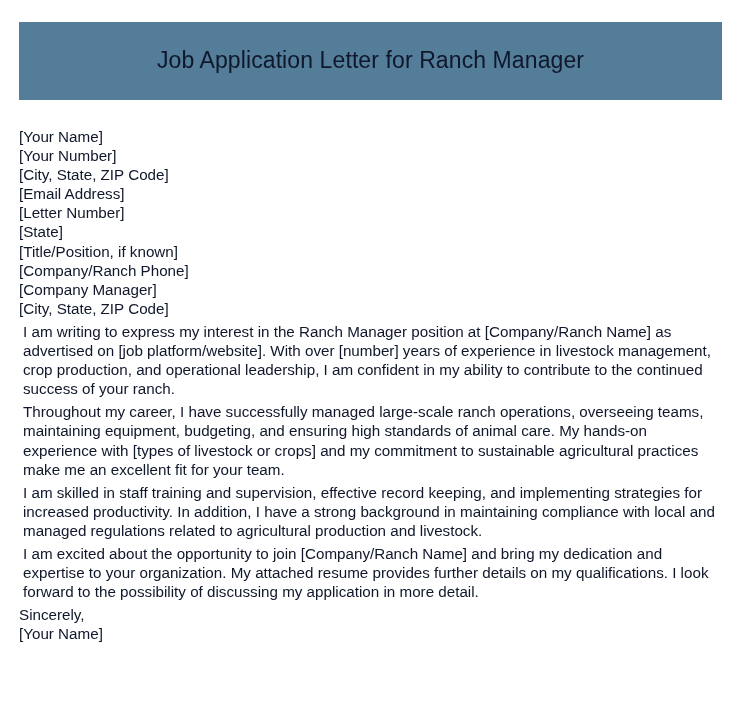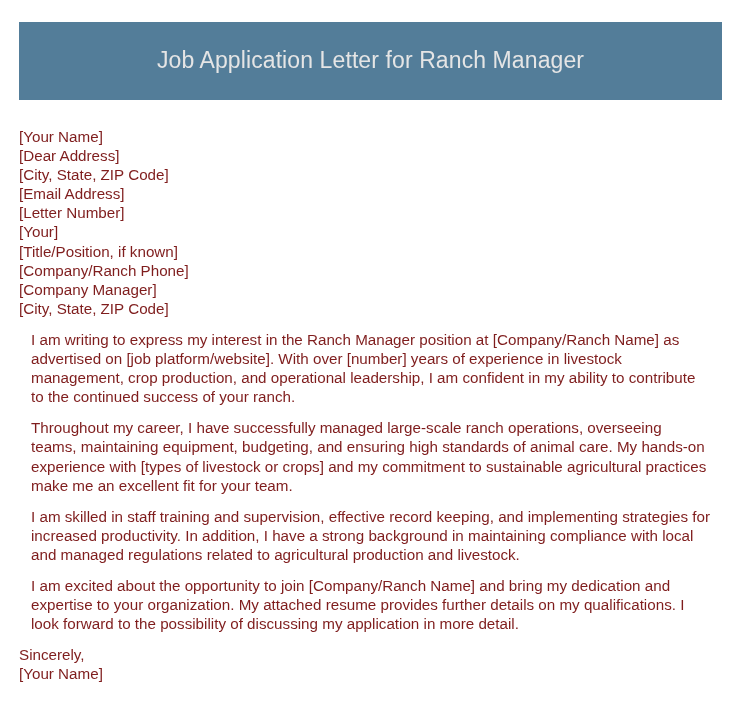--- a/index.html
+++ b/index.html
@@ -26,70 +26,70 @@
     top: 22px;
     width: 703px;
     height: 78px;
     background: #537d99;
     display: flex;
     align-items: center;
     justify-content: center;
     box-sizing: border-box;
   }
   .header-title {
-    color: #e5e5e5;
+    color: #0f172a;
     font-size: 23px;
     font-weight: normal;
     letter-spacing: 0.1px;
     line-height: 1.2;
     text-align: right;
     margin: 0;
     font-family: "Liberation Sans", sans-serif;
   }
   .letter-body {
     position: absolute;
     left: 19px;
     top: 127px;
     width: 704px;
-    color: #7f1d1d;
+    color: #0f172a;
     font-size: 15.2px;
     line-height: 19.1px;
     font-family: "Liberation Sans", sans-serif;
   }
   .letter-line {
     display: block;
     white-space: pre-wrap;
     word-wrap: break-word;
     margin: 0;
     padding: 0;
   }
   .letter-para {
     display: block;
-    margin: 12px;
+    margin: 4px;
     padding: 0;
     text-align: left;
     white-space: normal;
   }
 </style>
 </head>
 <body>
 
 <div class="page">
 
   <div class="header-banner">
     <h1 class="header-title">Job Application Letter for Ranch Manager</h1>
   </div>
 
   <div class="letter-body">
     <span class="letter-line">[Your Name]</span>
-    <span class="letter-line">[Dear Address]</span>
+    <span class="letter-line">[Your Number]</span>
     <span class="letter-line">[City, State, ZIP Code]</span>
     <span class="letter-line">[Email Address]</span>
     <span class="letter-line">[Letter Number]</span>
-    <span class="letter-line">[Your]</span>
+    <span class="letter-line">[State]</span>
     <span class="letter-line">[Title/Position, if known]</span>
     <span class="letter-line">[Company/Ranch Phone]</span>
     <span class="letter-line">[Company Manager]</span>
     <span class="letter-line">[City, State, ZIP Code]</span>
     <span class="letter-para">I am writing to express my interest in the Ranch Manager position at [Company/Ranch Name] as advertised on [job platform/website]. With over [number] years of experience in livestock management, crop production, and operational leadership, I am confident in my ability to contribute to the continued success of your ranch.</span>
     <span class="letter-para">Throughout my career, I have successfully managed large-scale ranch operations, overseeing teams, maintaining equipment, budgeting, and ensuring high standards of animal care. My hands-on experience with [types of livestock or crops] and my commitment to sustainable agricultural practices make me an excellent fit for your team.</span>
     <span class="letter-para">I am skilled in staff training and supervision, effective record keeping, and implementing strategies for increased productivity. In addition, I have a strong background in maintaining compliance with local and managed regulations related to agricultural production and livestock.</span>
     <span class="letter-para">I am excited about the opportunity to join [Company/Ranch Name] and bring my dedication and expertise to your organization. My attached resume provides further details on my qualifications. I look forward to the possibility of discussing my application in more detail.</span>
     <span class="letter-line">Sincerely,</span>
     <span class="letter-line">[Your Name]</span>

